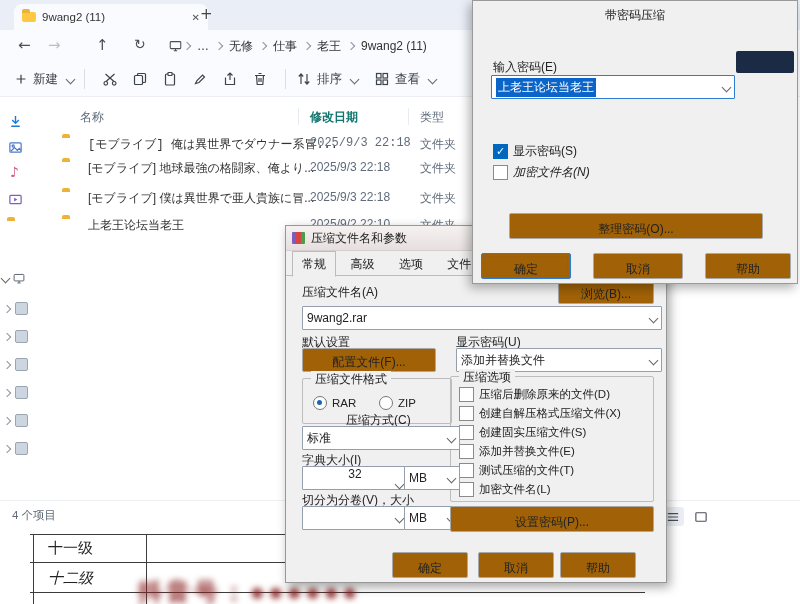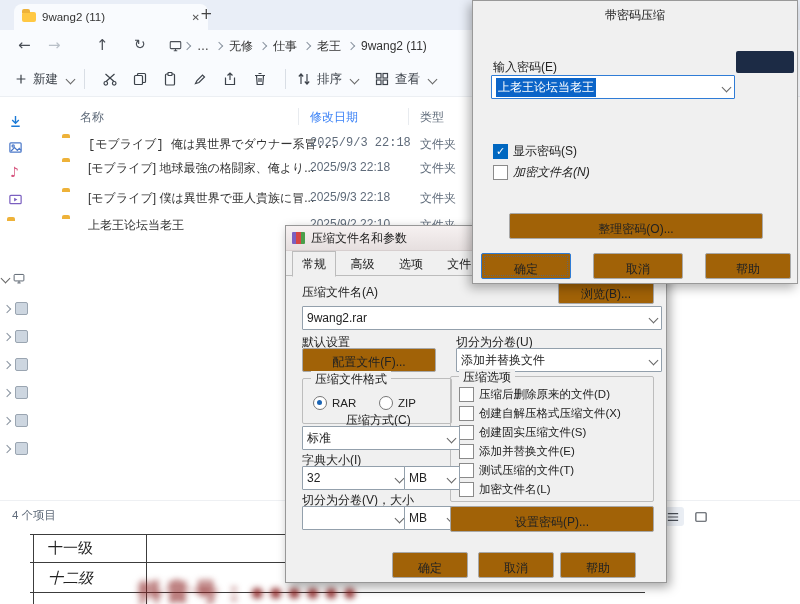--- a/index.html
+++ b/index.html
@@ -203,21 +203,21 @@
           <span style="width:11px;height:11px;border:1px solid #9aa5b1;background:#cdd6e0;border-radius:2px;"></span>
         </div>
       <div class="ab" style="left:4px;top:346px;display:flex;align-items:center;gap:5px;">
           <span class="chevR"></span>
           <span style="width:11px;height:11px;border:1px solid #9aa5b1;background:#cdd6e0;border-radius:2px;"></span>
         </div>
     </div>
 
     <div class="ab" style="left:30px;top:106px;width:740px;height:22px;">
       <span class="ab" style="left:50px;top:3px;font-size:12px;color:#5f6b7a;">名称</span>
-      <span class="ab" style="left:280px;top:3px;font-size:12px;color:#3b82f6;">修改日期</span>
+      <span class="ab" style="left:280px;top:3px;font-size:12px;color:#0f766e;font-weight:bold;">修改日期</span>
       <span class="ab" style="left:390px;top:3px;font-size:12px;color:#5f6b7a;">类型</span>
       <span class="ab" style="left:268px;top:2px;width:1px;height:17px;background:#e8ebef;"></span>
       <span class="ab" style="left:378px;top:2px;width:1px;height:17px;background:#e8ebef;"></span>
     </div>
 
     <div class="ab" style="left:30px;top:130px;width:740px;height:26px;font-family:Liberation Mono, monospace;">
       <span class="fold ab" style="left:32px;top:7px;"></span>
       <span class="ab" style="left:58px;top:6px;font-size:12px;color:#333;white-space:nowrap;">[モブライブ] 俺は異世界でダウナー系冒...</span>
       <span class="ab" style="left:280px;top:6px;font-size:12px;color:#5f6b7a;">2025/9/3 22:18</span>
       <span class="ab" style="left:390px;top:6px;font-size:12px;color:#5f6b7a;">文件夹</span>
@@ -279,21 +279,21 @@
     <div class="combo ab" style="left:16px;top:80px;width:350px;height:22px;">
       <span>9wang2.rar</span>
       <span class="chevD dd"></span>
     </div>
 
     <span class="lbl" style="left:16px;top:108px;">默认设置</span>
     <div class="btn ab" style="left:16px;top:122px;width:132px;height:22px;">
         <span>配置文件(F)...</span>
       </div>
 
-    <span class="lbl" style="left:170px;top:108px;">切分为分卷(U)</span>
+    <span class="lbl" style="left:170px;top:108px;">显示密码(U)</span>
     <div class="combo ab" style="left:170px;top:122px;width:196px;height:22px;">
       <span>添加并替换文件</span>
       <span class="chevD dd"></span>
     </div>
 
     <div class="gbox" style="left:16px;top:152px;width:148px;height:44px;">
       <span class="legend">压缩文件格式</span>
       <div class="cbrow" style="left:10px;top:17px;">
           <span class="radio on"></span>
           <span>RAR</span>
@@ -332,21 +332,21 @@
         </div>
     </div>
 
     <span class="lbl" style="left:16px;top:186px;margin-left:44px;">压缩方式(C)</span>
     <div class="combo ab" style="left:16px;top:200px;width:148px;height:22px;">
       <span>标准</span>
       <span class="chevD dd"></span>
     </div>
 
     <span class="lbl" style="left:16px;top:226px;">字典大小(I)</span>
-    <div class="combo ab" style="left:16px;top:240px;width:96px;height:22px;">
+    <div class="combo ab" style="left:16px;top:240px;width:96px;height:22px;flex-direction:column;">
       <span>32</span>
       <span class="chevD dd"></span>
     </div>
     <div class="combo ab" style="left:118px;top:240px;width:46px;height:22px;">
       <span>MB</span>
       <span class="chevD dd"></span>
     </div>
 
     <span class="lbl" style="left:16px;top:266px;">切分为分卷(V)，大小</span>
     <div class="combo ab" style="left:16px;top:280px;width:96px;height:22px;">

